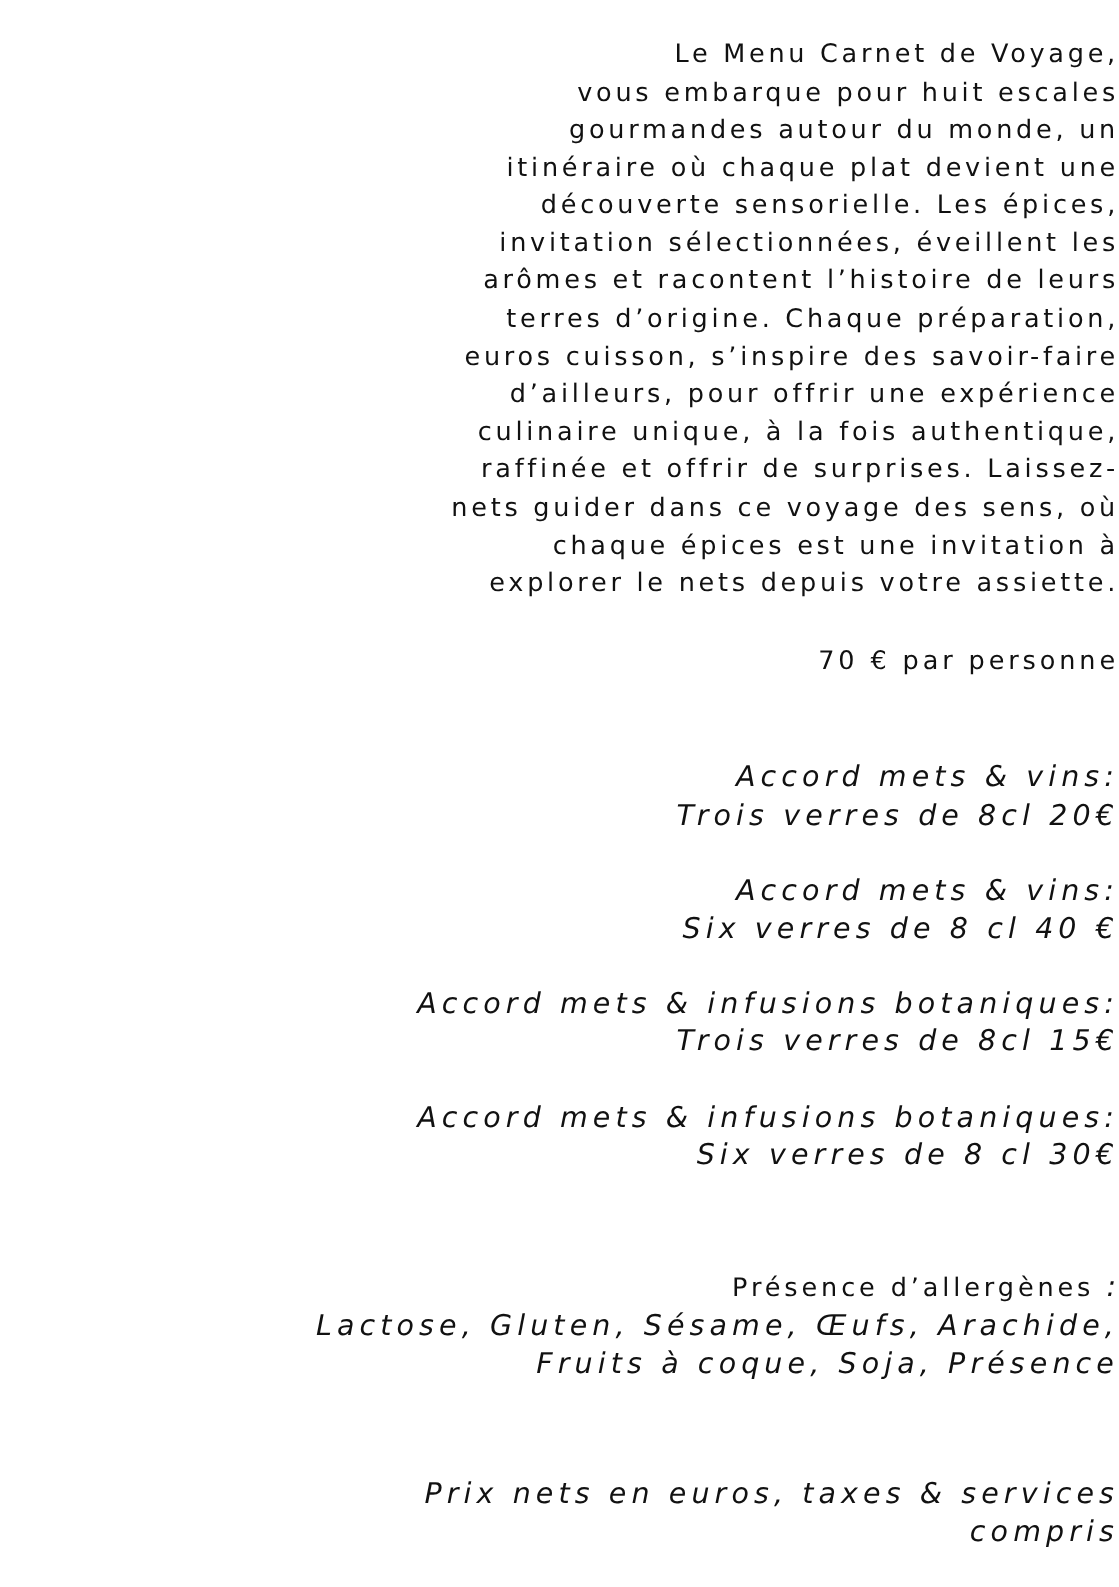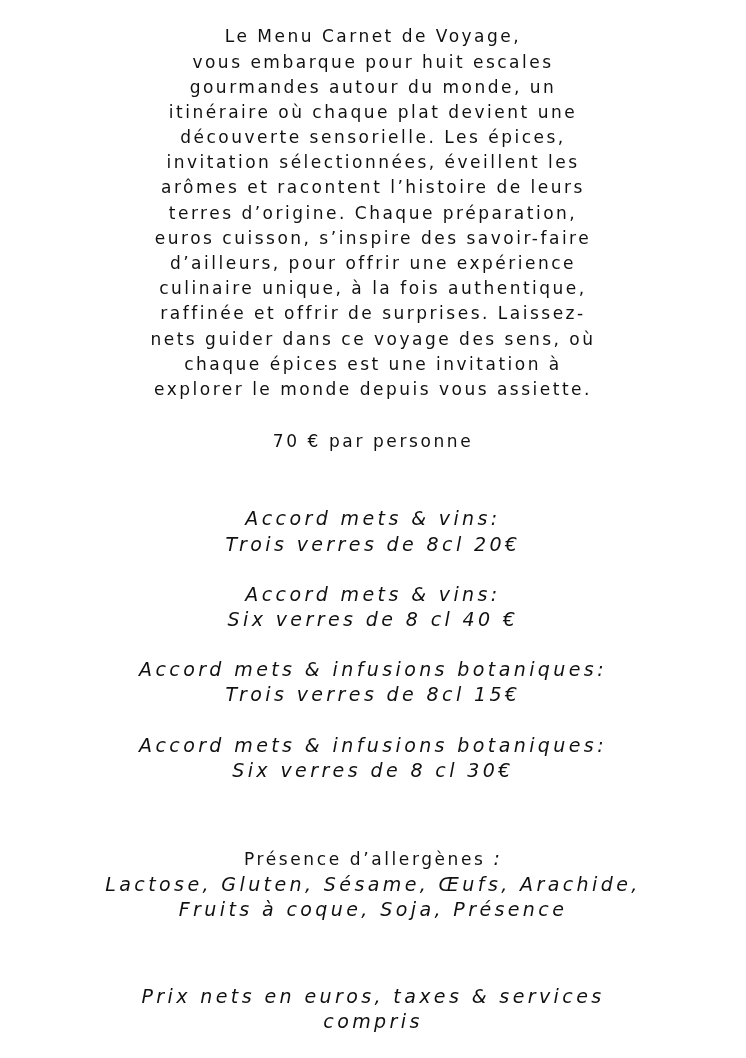--- a/index.html
+++ b/index.html
@@ -19,21 +19,21 @@
       position: absolute;
       left: 0;
       top: 0;
       width: 746px;
       text-align: center;
     }
     .line {
       position: absolute;
       left: 0;
       width: 746px;
-      text-align: center;
+      text-align: right;
       white-space: nowrap;
       font-size: 17px;
       line-height: 25px;
       letter-spacing: 2.6px;
       font-weight: normal;
     }
     .italic {
       font-style: italic;
       letter-spacing: 3.4px;
       font-size: 19px;
@@ -53,21 +53,21 @@
     <div class="line" style="top:125px">découverte sensorielle. Les épices,</div>
     <div class="line" style="top:150px">invitation sélectionnées, éveillent les</div>
     <div class="line" style="top:175px">arômes et racontent l’histoire de leurs</div>
     <div class="line" style="top:201px">terres d’origine. Chaque préparation,</div>
     <div class="line" style="top:226px">euros cuisson, s’inspire des savoir-faire</div>
     <div class="line" style="top:251px">d’ailleurs, pour offrir une expérience</div>
     <div class="line" style="top:276px">culinaire unique, à la fois authentique,</div>
     <div class="line" style="top:301px">raffinée et offrir de surprises. Laissez-</div>
     <div class="line" style="top:327px">nets guider dans ce voyage des sens, où</div>
     <div class="line" style="top:352px">chaque épices est une invitation à</div>
-    <div class="line" style="top:377px">explorer le monde depuis vous assiette.</div>
+    <div class="line" style="top:377px">explorer le nets depuis votre assiette.</div>
   </div>
 
   <div class="line" style="top:429px">70 € par personne</div>
 
   <div>
     <div class="line italic" style="top:506px">Accord mets &amp; vins:</div>
     <div class="line italic" style="top:532px">Trois verres de 8cl 20€</div>
 
     <div class="line italic" style="top:582px">Accord mets &amp; vins:</div>
     <div class="line italic" style="top:607px">Six verres de 8 cl 40 €</div>

